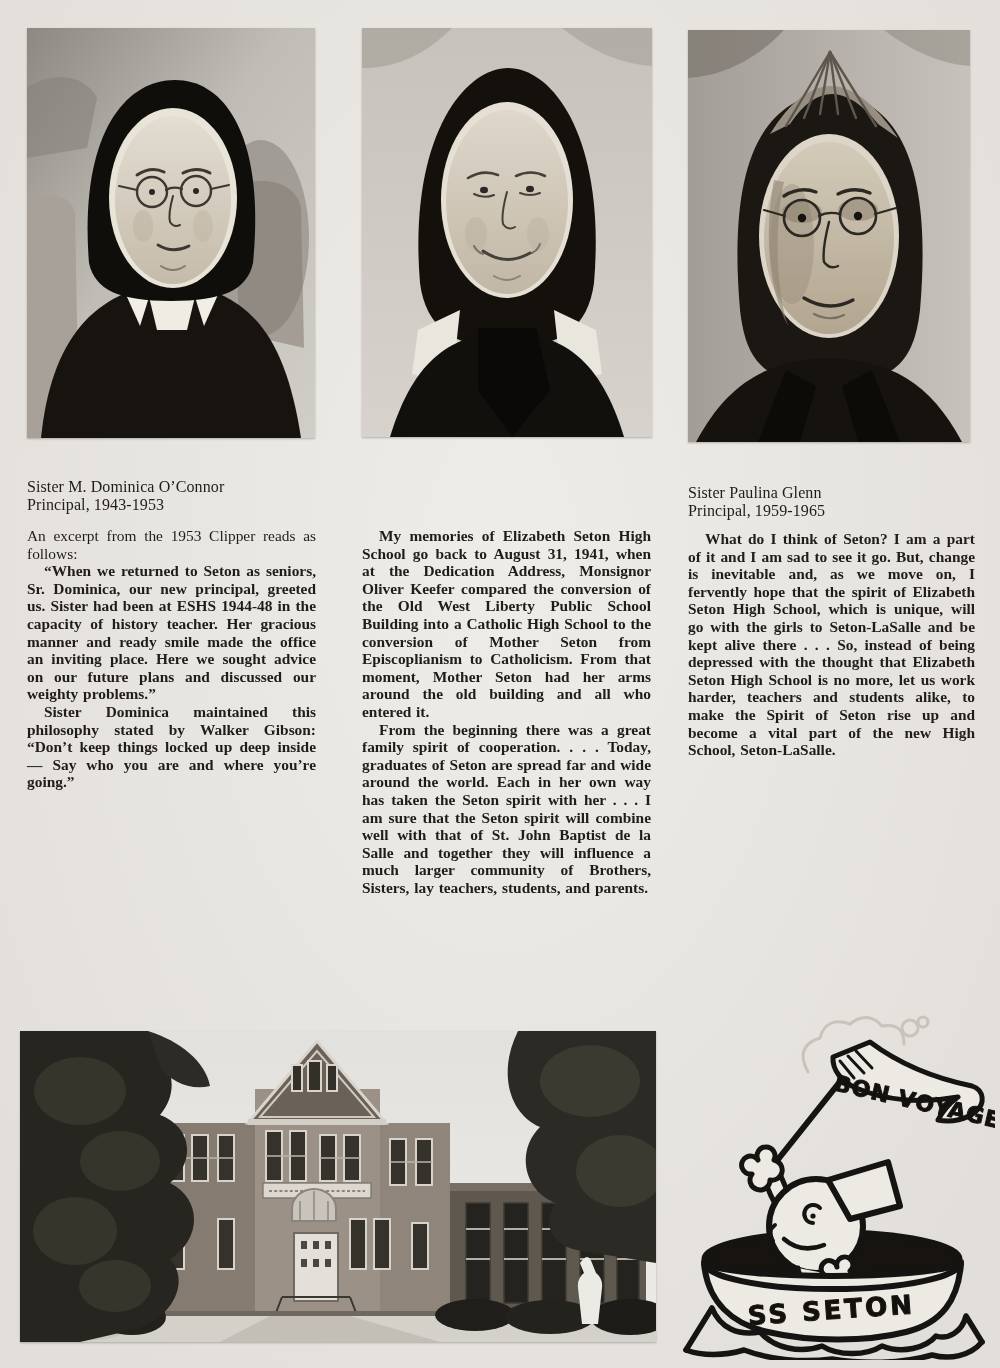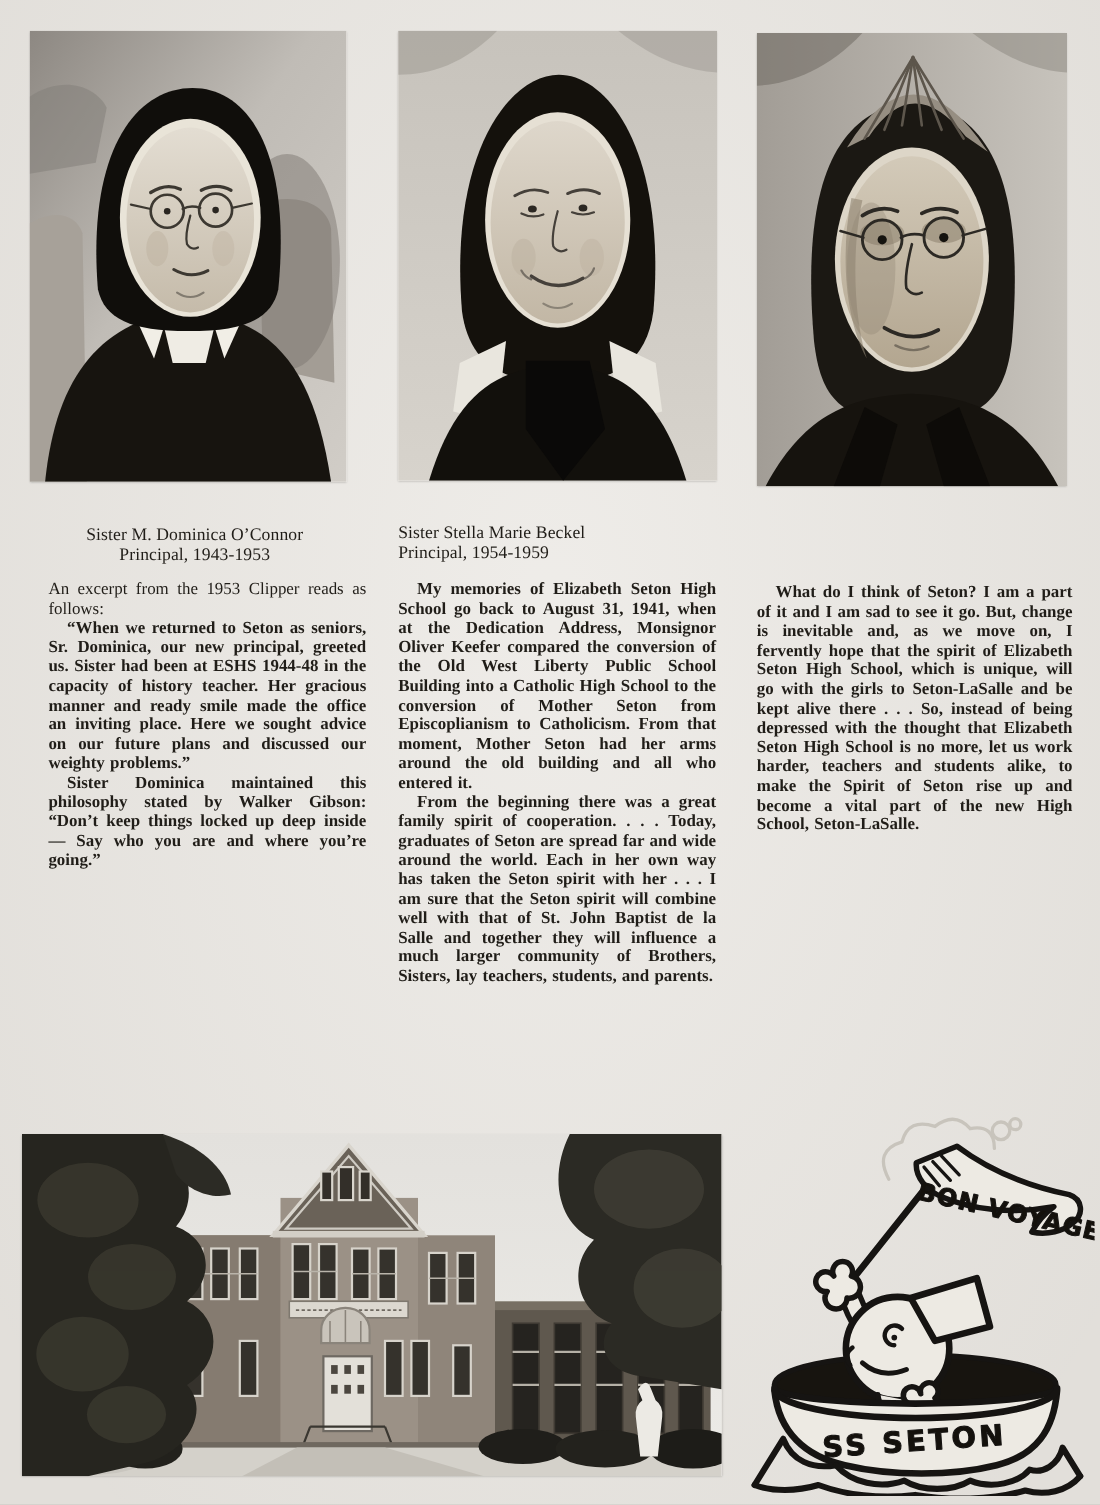--- a/index.html
+++ b/index.html
@@ -16,29 +16,29 @@
     color:#201d18;
   }
   figure{margin:0;padding:0;}
   .photo{position:absolute;box-shadow:0 1px 2px rgba(0,0,0,0.25);}
   .photo svg{display:block;width:100%;height:100%;}
   .photo1{left:27px;top:28px;width:288px;height:410px;}
   .photo2{left:362px;top:28px;width:290px;height:409px;}
   .photo3{left:688px;top:30px;width:282px;height:412px;}
 
   .caption{position:absolute;font-size:16px;line-height:18px;letter-spacing:.1px;}
-  .cap1{left:27px;top:478px;width:300px;text-align:center;}
+  .cap1{left:27px;top:478px;width:300px;}
   .cap2{left:362px;top:476px;width:300px;}
   .cap3{left:688px;top:484px;width:290px;}
 
   .col{position:absolute;font-size:15.4px;line-height:17.6px;text-align:justify;
        text-justify:inter-word;hyphens:auto;-webkit-hyphens:auto;word-spacing:.06em;}
   .col p{margin:0;}
   .col p.ind{text-indent:17px;font-weight:bold;}
-  .col1{left:44px;top:527px;width:289px;}
+  .col1{left:27px;top:527px;width:289px;}
   .col2{left:362px;top:527px;width:289px;}
   .col3{left:688px;top:530px;width:287px;}
 
   .building{position:absolute;left:20px;top:1031px;width:636px;height:311px;
             box-shadow:0 1px 2px rgba(0,0,0,0.25);}
   .building svg{display:block;width:100%;height:100%;}
 
   .cartoon{position:absolute;left:680px;top:1012px;width:315px;height:348px;}
   .cartoon svg{display:block;width:100%;height:100%;}
   .cartoon text{
@@ -185,23 +185,23 @@
       <path d="M8,412 C40,352 80,330 141,328 C202,330 242,352 274,412 Z" fill="#16130e"></path>
       <path d="M98,340 L128,356 L112,412 L70,412 Z" fill="#0d0b08"></path>
       <path d="M184,340 L154,356 L170,412 L212,412 Z" fill="#0d0b08"></path>
     </svg>
   </figure>
 
   <div class="caption cap1">
     <div>Sister M. Dominica O’Connor</div>
     <div>Principal, 1943-1953</div>
   </div>
-  <div class="caption cap2">
-    <div>Sister Stella Marie Beckel</div>
-    <div>Principal, 1954-1959</div>
+  <div class="caption cap3">
+    <div>Sister Paulina Glenn</div>
+    <div>Principal, 1959-1965</div>
   </div>
 
   <div class="col col1">
     <p>An excerpt from the 1953 Clipper reads as follows:</p>
     <p class="ind">“When we returned to Seton as seniors, Sr. Dominica, our new principal, greeted us. Sister had been at ESHS 1944-48 in the capacity of history teacher. Her gracious manner and ready smile made the office an inviting place. Here we sought advice on our future plans and discussed our weighty problems.”</p>
     <p class="ind">Sister Dominica maintained this philosophy stated by Walker Gibson: “Don’t keep things locked up deep inside — Say who you are and where you’re going.”</p>
   </div>
   <div class="col col2">
     <p class="ind">My memories of Elizabeth Seton High School go back to August 31, 1941, when at the Dedication Address, Monsignor Oliver Keefer compared the conversion of the Old West Liberty Public School Building into a Catholic High School to the conversion of Mother Seton from Episcoplianism to Catholicism. From that moment, Mother Seton had her arms around the old building and all who entered it.</p>
     <p class="ind">From the beginning there was a great family spirit of cooperation. . . . Today, graduates of Seton are spread far and wide around the world. Each in her own way has taken the Seton spirit with her . . . I am sure that the Seton spirit will combine well with that of St. John Baptist de la Salle and together they will influence a much larger community of Brothers, Sisters, lay teachers, students, and parents.</p>

